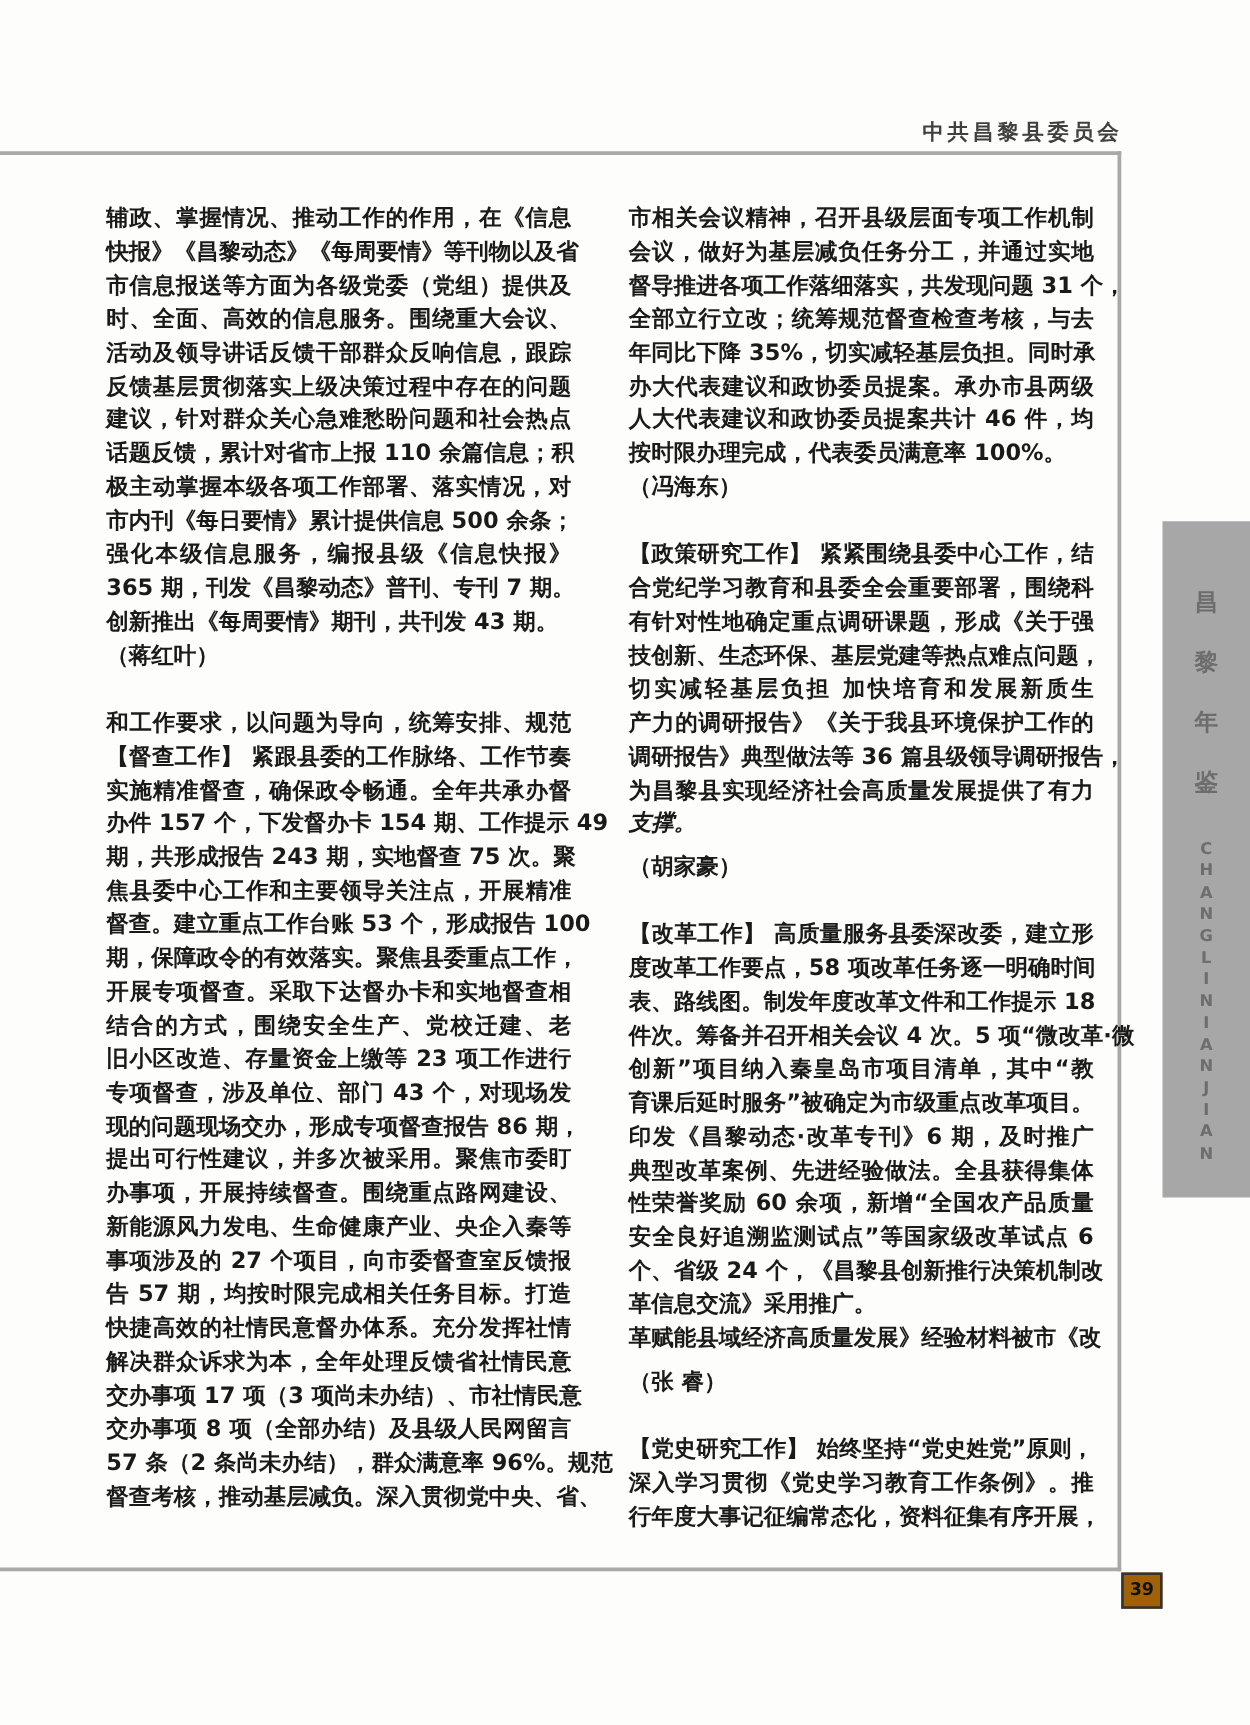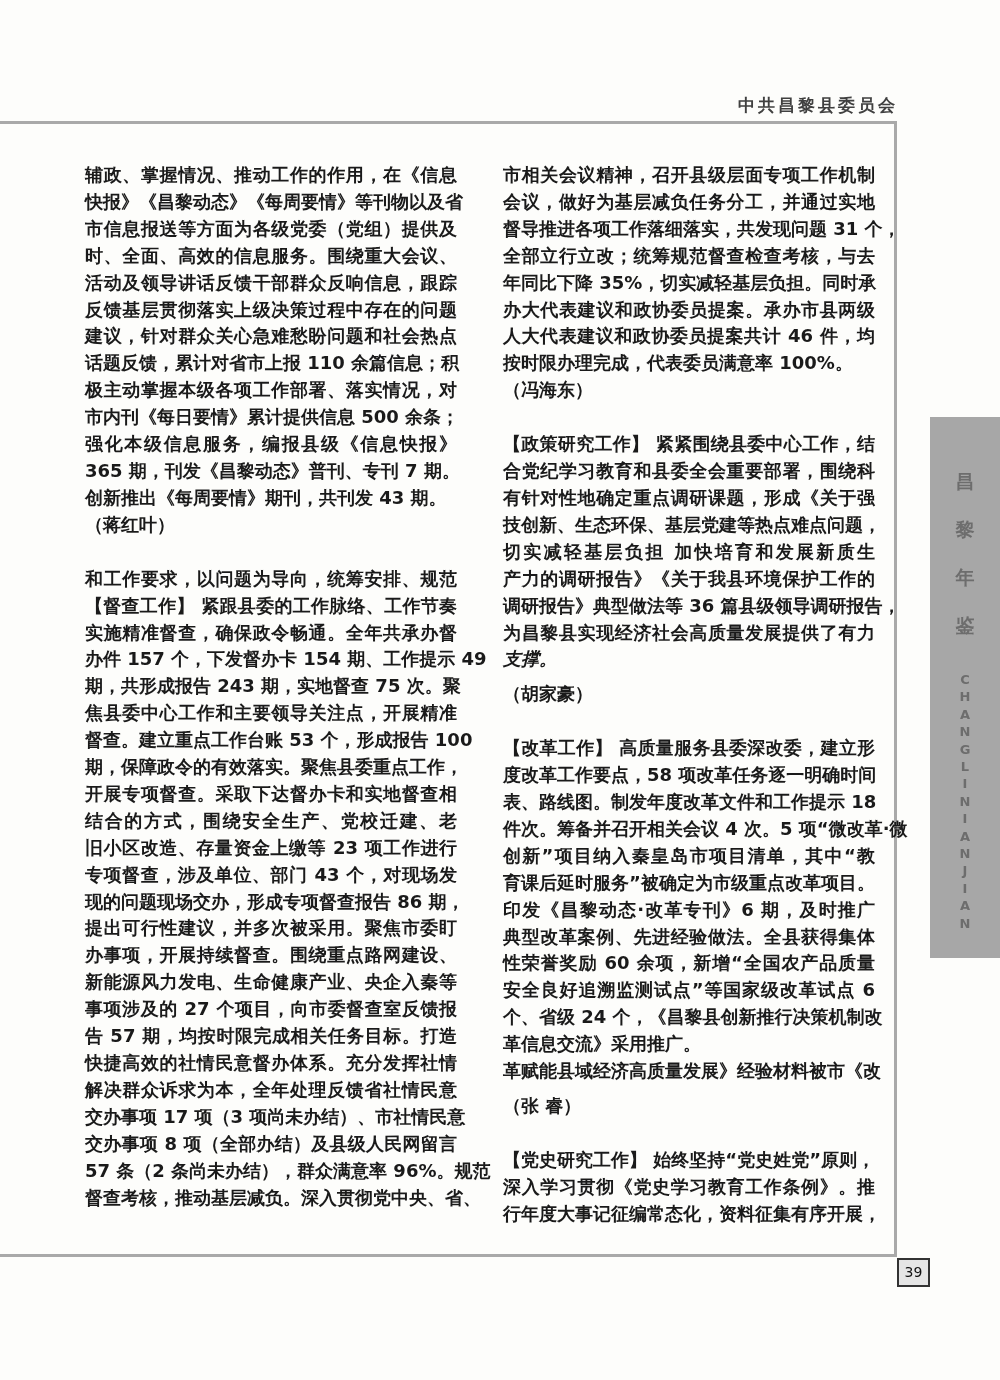--- a/index.html
+++ b/index.html
@@ -36,22 +36,22 @@
     color: #6d6d6d; font-weight: bold; font-size: 19px;
   }
   .side-en {
     position: absolute; left: 0; top: 254px; width: 100%; text-align: center;
     color: #6d6d6d; font-weight: bold; font-size: 13px; line-height: 17.4px;
   }
   .side-en span { display: block; }
 
   .page-num {
     position: absolute; left: 897px; top: 1258px; width: 33px; height: 29px;
-    background: #e5e5e5; border: 2px solid #333; box-sizing: border-box;
-    text-align: center; font-weight: normal; font-size: 14px; line-height: 25px; color: #111;
+    background: #a16207; border: 2px solid #333; box-sizing: border-box;
+    text-align: center; font-weight: bold; font-size: 14px; line-height: 25px; color: #111;
   }
 </style>
 </head>
 <body>
 
 <div class="header-title">中共昌黎县委员会</div>
 <div class="frame-top"></div>
 <div class="frame-right"></div>
 <div class="frame-bottom"></div>
 

